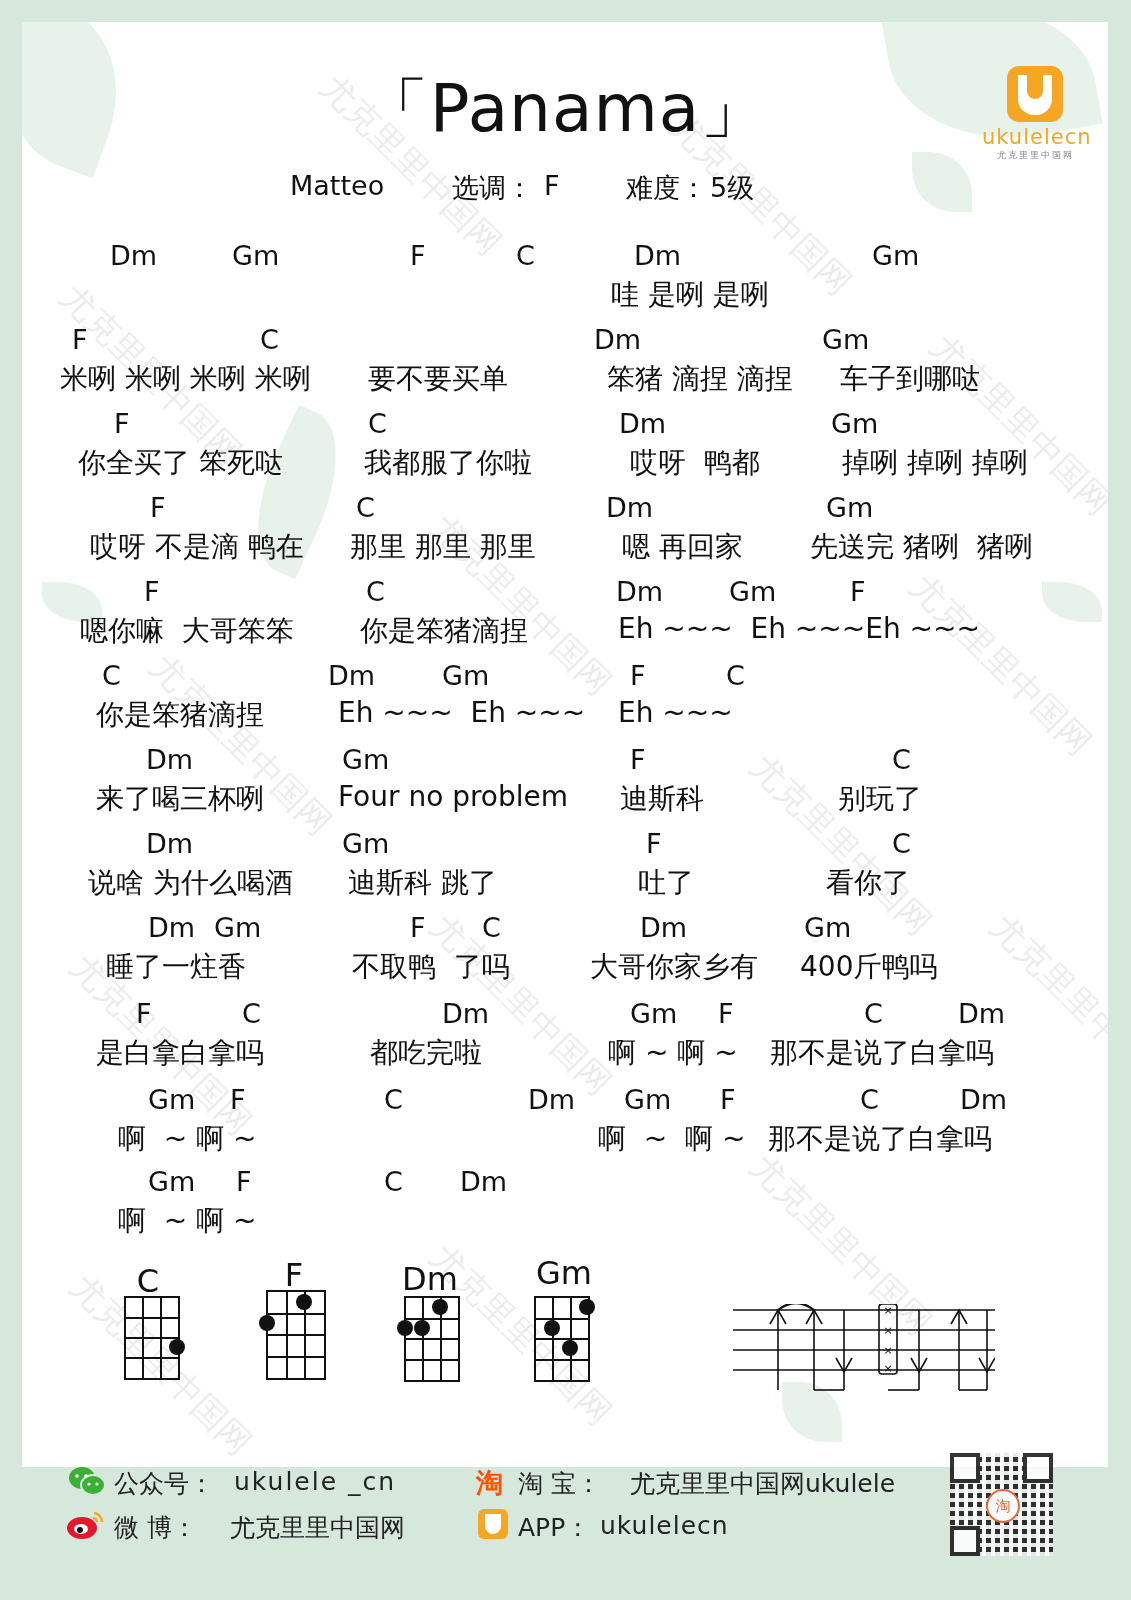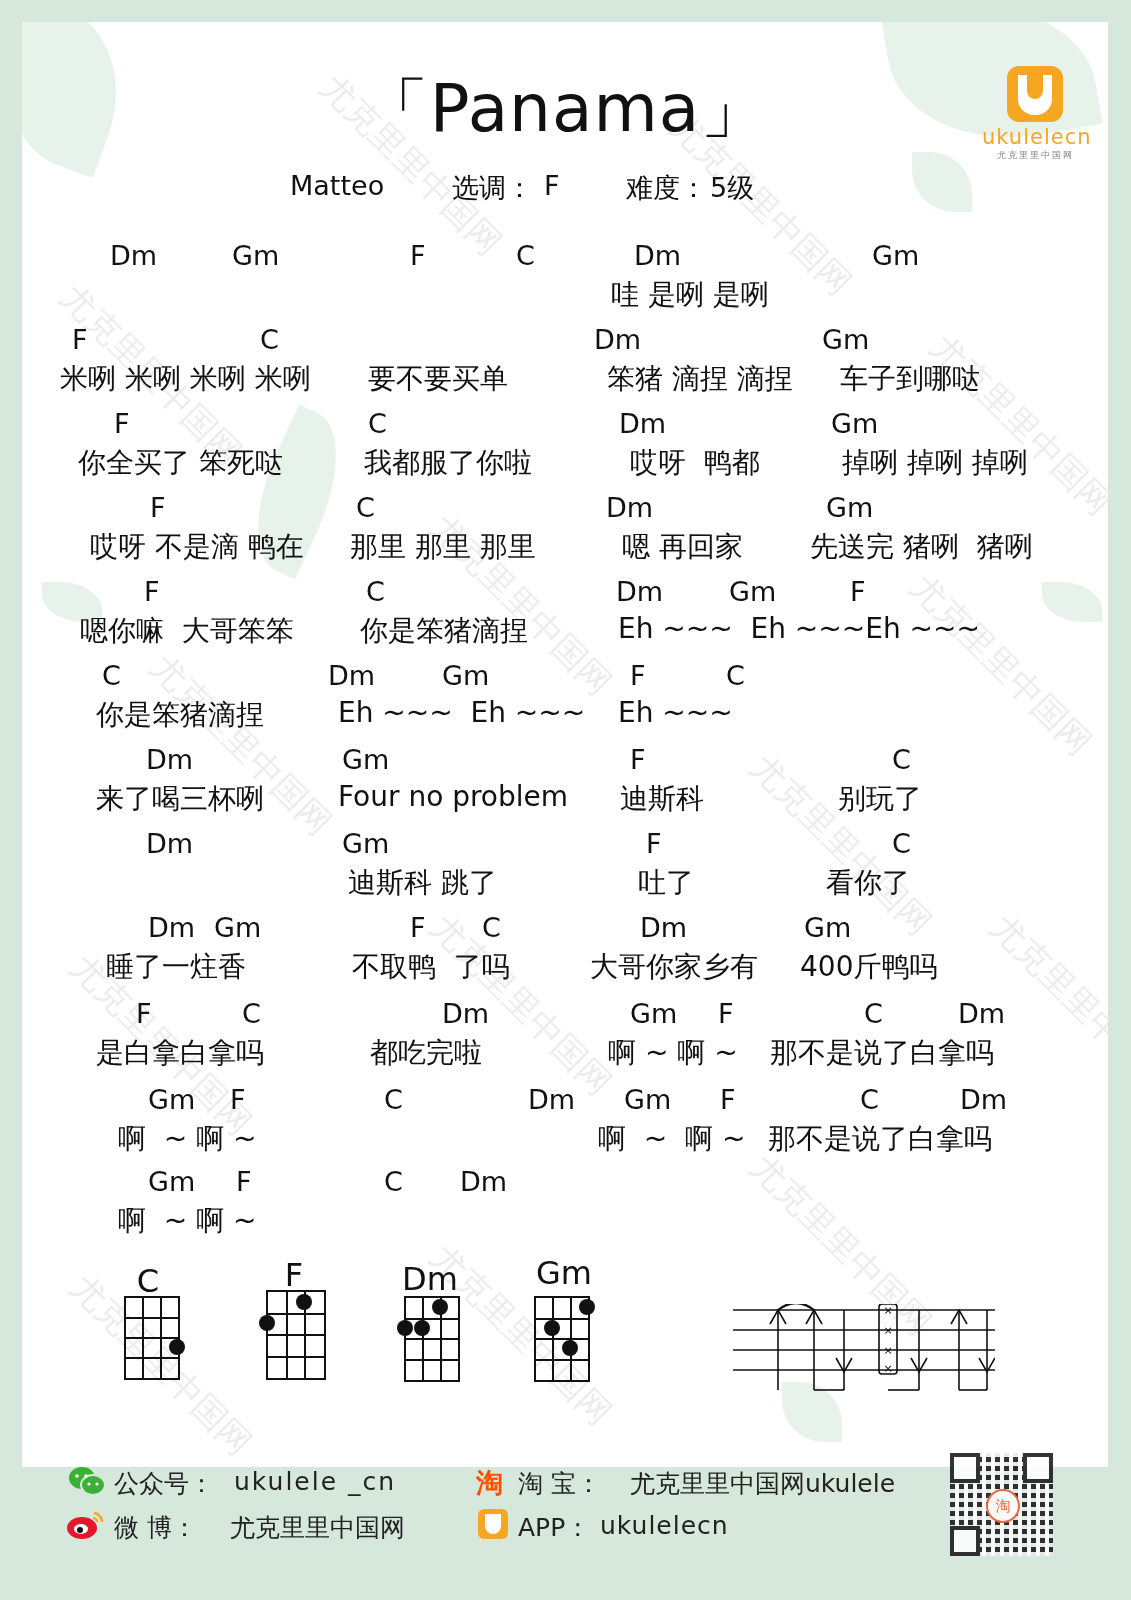--- a/index.html
+++ b/index.html
@@ -141,20 +141,21 @@
         <div class="ly" style="left: 74px; top: 36px;">来了喝三杯咧</div>
         <div class="ly" style="left: 316px; top: 36px;">Four no problem</div>
         <div class="ly" style="left: 598px; top: 36px;">迪斯科</div>
         <div class="ly" style="left: 816px; top: 36px;">别玩了</div>
       </div>
       <div class="row" style="top: 806px;">
         <div class="ch" style="left: 124px; top: 0px;">Dm</div>
         <div class="ch" style="left: 320px; top: 0px;">Gm</div>
         <div class="ch" style="left: 624px; top: 0px;">F</div>
         <div class="ch" style="left: 870px; top: 0px;">C</div>
+        <div class="ly" style="left: 66px; top: 36px;">说啥 为什么喝酒</div>
         <div class="ly" style="left: 326px; top: 36px;">迪斯科 跳了</div>
         <div class="ly" style="left: 616px; top: 36px;">吐了</div>
         <div class="ly" style="left: 804px; top: 36px;">看你了</div>
       </div>
       <div class="row" style="top: 890px;">
         <div class="ch" style="left: 126px; top: 0px;">Dm</div>
         <div class="ch" style="left: 192px; top: 0px;">Gm</div>
         <div class="ch" style="left: 388px; top: 0px;">F</div>
         <div class="ch" style="left: 460px; top: 0px;">C</div>
         <div class="ch" style="left: 618px; top: 0px;">Dm</div>

